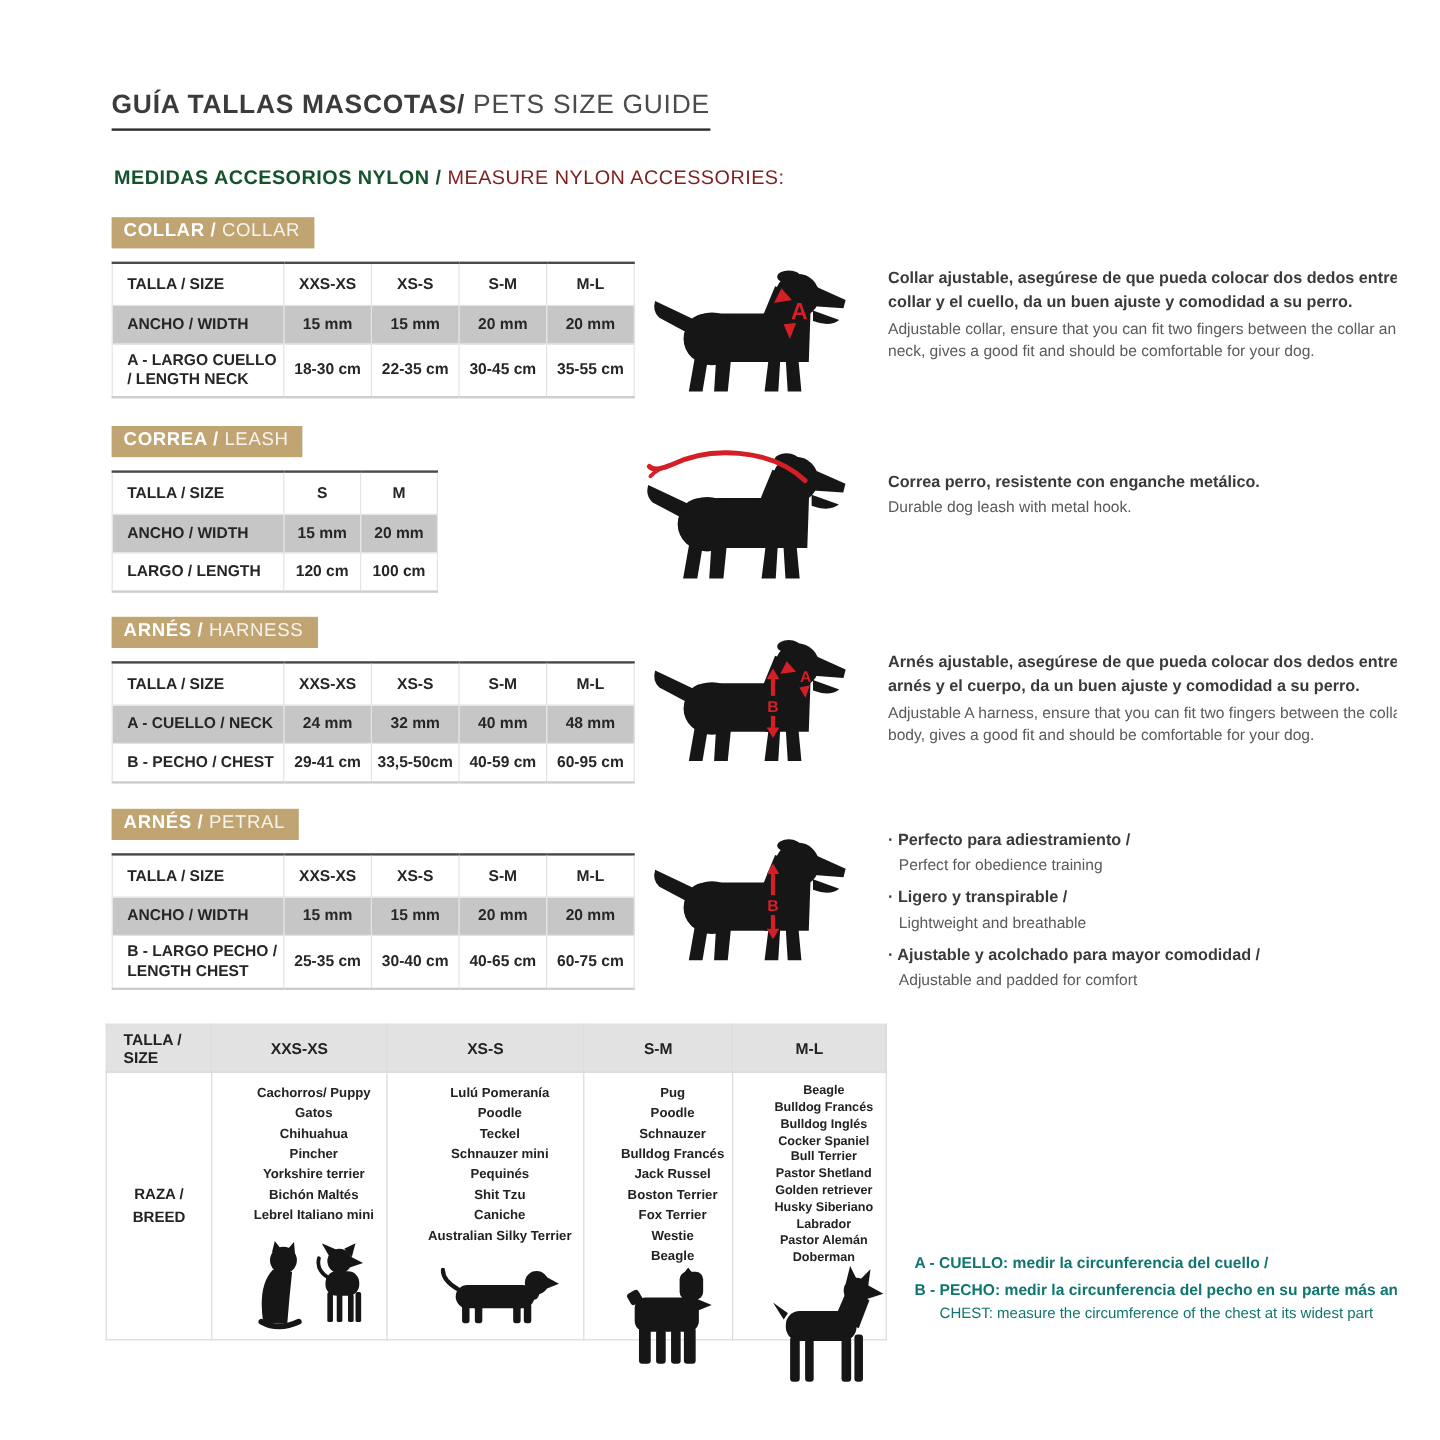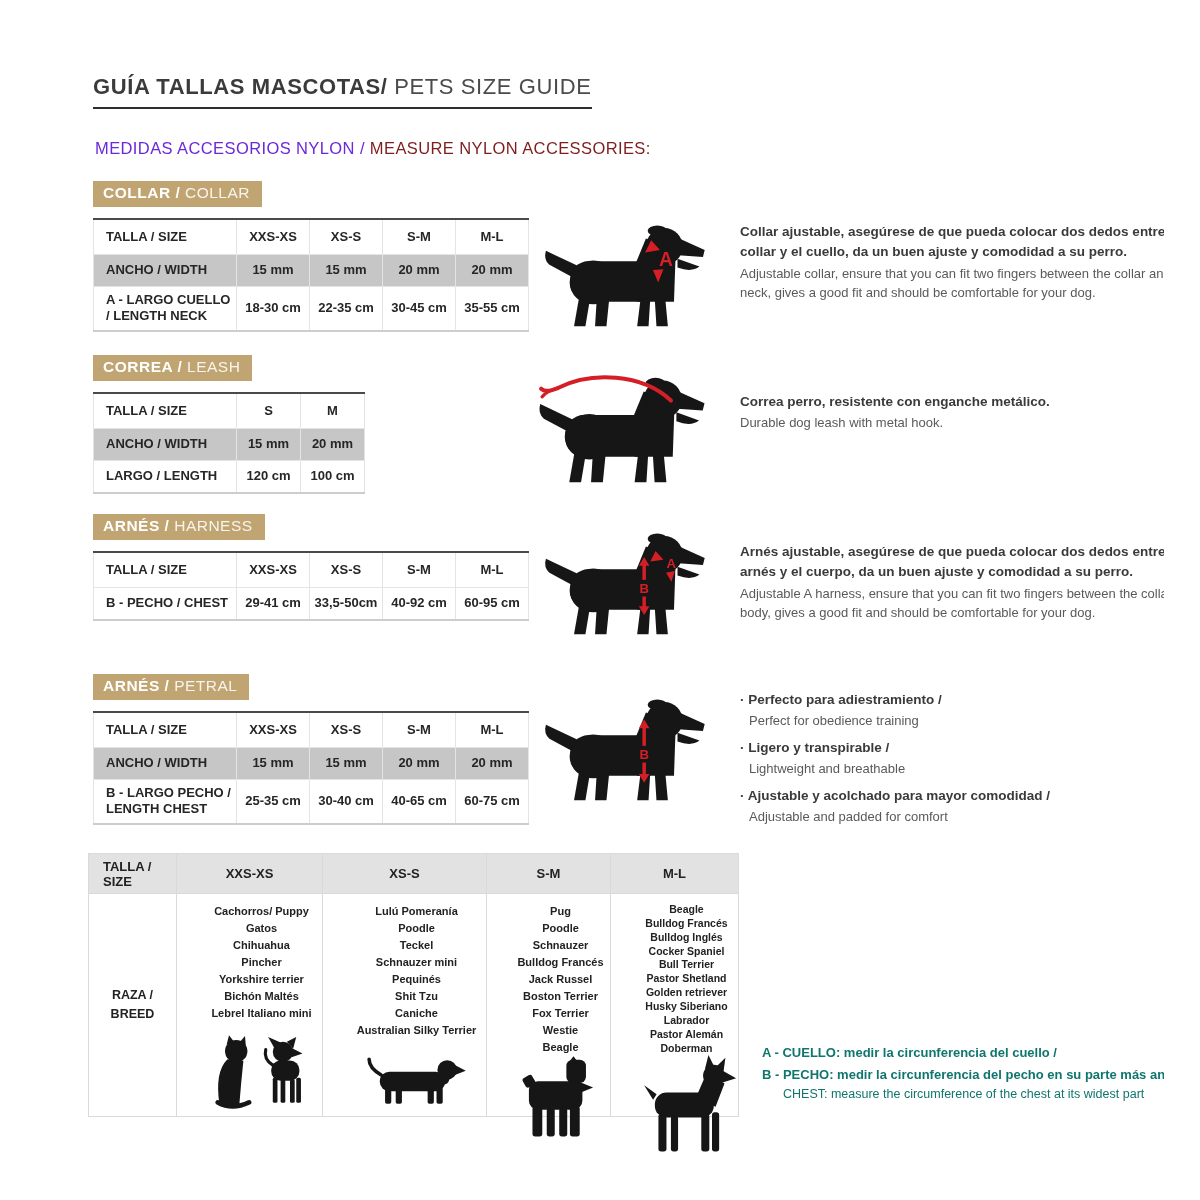--- a/index.html
+++ b/index.html
@@ -5,21 +5,21 @@
   html,body{margin:0;padding:0;background:#fff;}
   body{width:1200px;height:1200px;font-family:"Liberation Sans",sans-serif;-webkit-font-smoothing:antialiased;}
   .page{position:relative;width:1164px;height:1200px;background:#fff;overflow:hidden;}
 
   
   .title-wrap{position:absolute;left:93px;top:74px;border-bottom:2px solid #2e2e2e;padding-bottom:7px;}
   .t-es{font-weight:bold;font-size:22px;color:#3b3b3b;letter-spacing:.6px;}
   .t-en{font-weight:400;font-size:22px;color:#4b4b4b;letter-spacing:.6px;}
 
   .subtitle{position:absolute;left:95px;top:139px;font-size:16.5px;letter-spacing:.4px;}
-  .s-es{font-weight:normal;color:#6d28d9;}
+  .s-es{font-weight:bold;color:#14532d;}
   .s-en{font-weight:400;color:#7f1d1d;}
 
   
   .badge{position:absolute;left:93px;background:#c0a572;color:#fff;padding:3px 12px 5px 10px;font-size:15.5px;letter-spacing:.5px;white-space:nowrap;}
   .b-es{font-weight:bold;}
   .b-en{font-weight:400;opacity:.88;}
 
   
   table.mtable{position:absolute;border-collapse:collapse;table-layout:fixed;background:#fff;}
   .mtable th,.mtable td{border:1px solid #e4e4e4;font-size:13px;font-weight:bold;color:#262626;text-align:center;padding:2px 2px;line-height:1.25;}
@@ -191,25 +191,32 @@
     <thead>
       <tr>
         <th class="lab">TALLA / SIZE</th>
         <th>XXS-XS</th>
         <th>XS-S</th>
         <th>S-M</th>
         <th>M-L</th>
       </tr>
     </thead>
     <tbody>
+      <tr class="gray">
+        <td class="lab">A - CUELLO / NECK</td>
+        <td>24 mm</td>
+        <td>32 mm</td>
+        <td>40 mm</td>
+        <td>48 mm</td>
+      </tr>
       <tr class="last">
         <td class="lab">B - PECHO / CHEST</td>
         <td>29-41 cm</td>
         <td>33,5-50cm</td>
-        <td>40-92 cm</td>
+        <td>40-59 cm</td>
         <td>60-95 cm</td>
       </tr>
     </tbody>
   </table>
 
   <div class="fig" style="left:538px;top:522px">
     <svg width="172" height="114" viewBox="0 0 190 130">
       <use href="#dogshape"></use>
       <g fill="#d41f26">
         <text x="149" y="53" font-size="15" font-weight="bold" text-anchor="middle">A</text>

